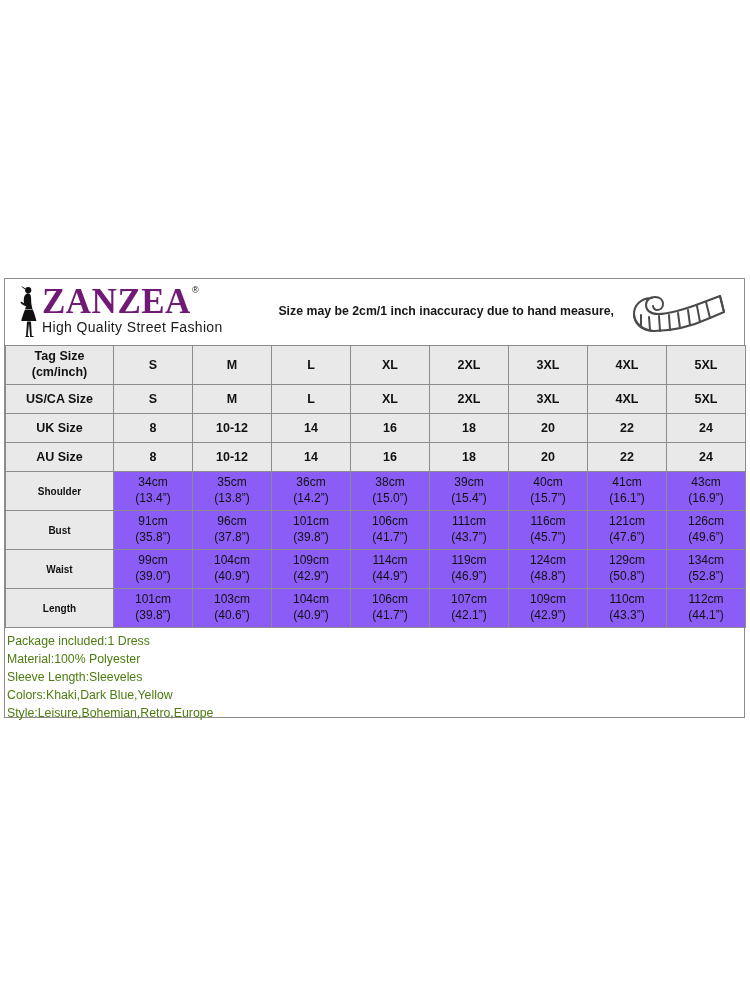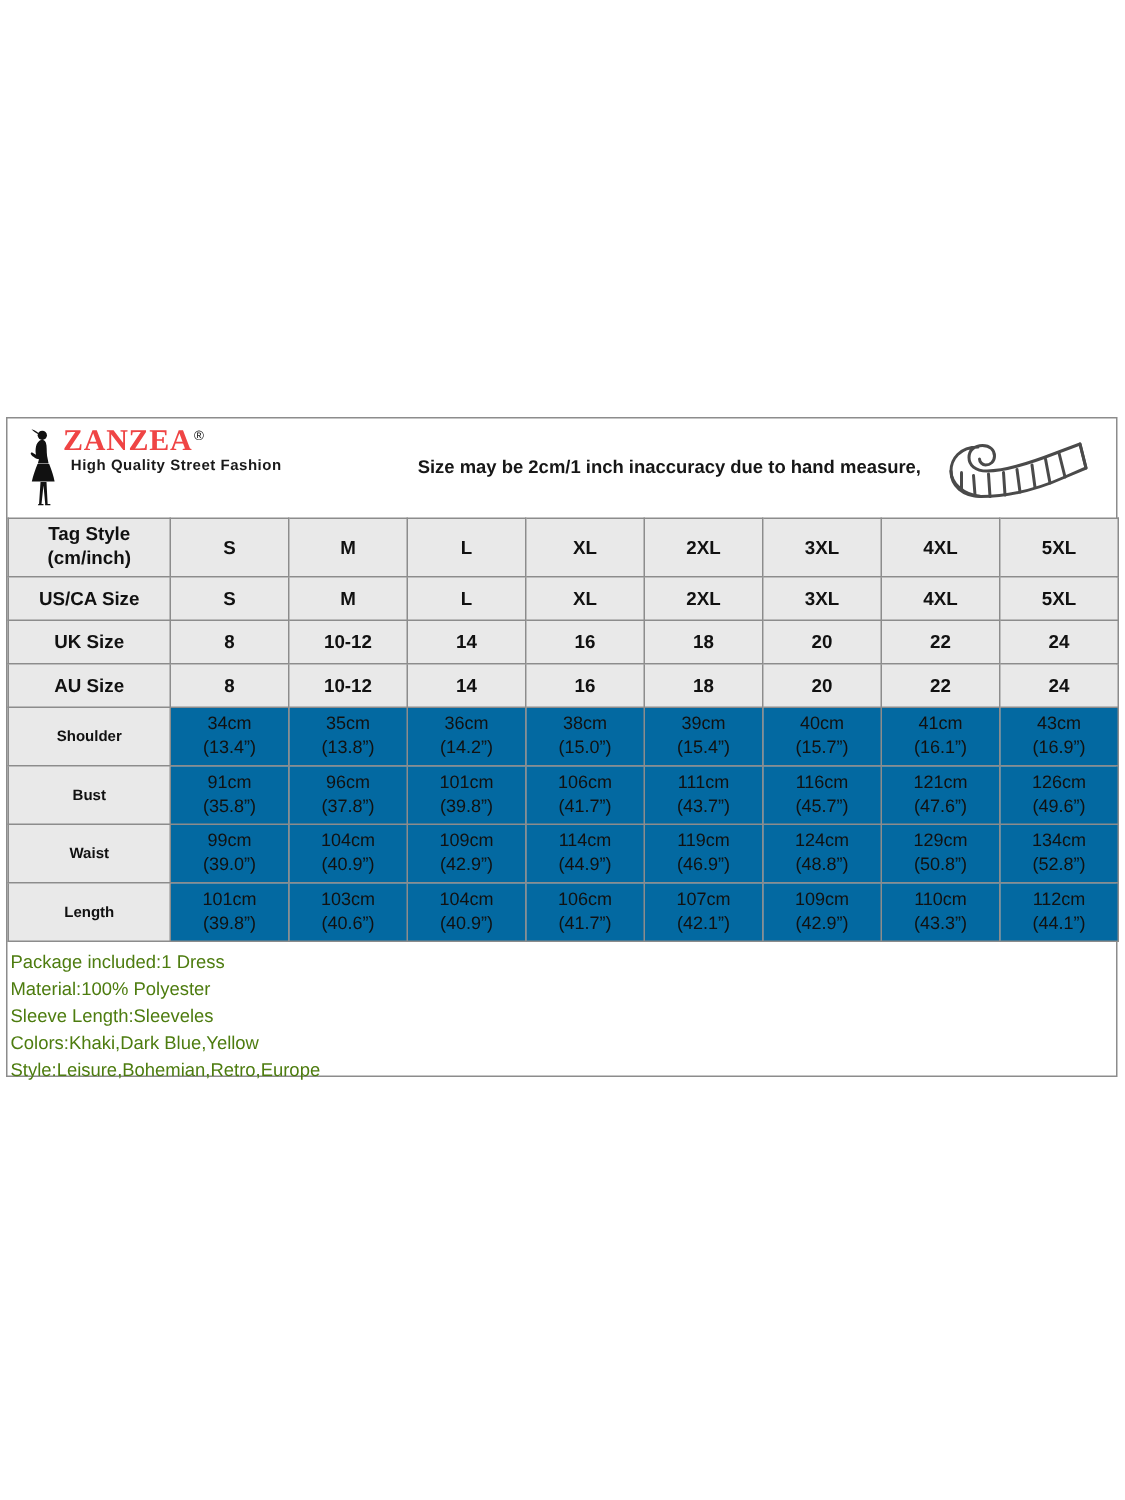--- a/index.html
+++ b/index.html
@@ -44,42 +44,41 @@
   }
   .logo-figure { width: 26px; flex: 0 0 26px; }
   .logo-text-wrap { flex: 1; padding-left: 1px; }
   .logo-word-row {
     display: flex;
     align-items: flex-start;
     line-height: 1;
   }
   .logo-word {
     font-family: "Liberation Serif", serif;
-    font-size: 20px;
+    font-size: 35px;
     font-weight: 700;
     letter-spacing: 0.5px;
-    color: #ef4444;
+    color: #701a75;
     line-height: 0.95;
   }
   .logo-reg {
     font-family: "Liberation Sans", sans-serif;
     font-size: 9px;
     color: #111111;
     margin-left: 1px;
     margin-top: 1px;
   }
   .logo-tagline {
     font-family: "Liberation Sans", sans-serif;
-    font-size: 10px;
+    font-size: 14px;
     color: #1a1a1a;
     letter-spacing: 0.35px;
     margin-top: 1px;
     white-space: nowrap;
     text-align: center;
-    font-weight: bold;
   }
 
   .notice-block {
     flex: 1;
     text-align: right;
     padding: 0 6px;
   }
   .notice-line {
     font-size: 12.3px;
     font-weight: 600;
@@ -120,21 +119,21 @@
     height: 28px;
   }
   tr.size-row.first-row td { height: 38px; }
 
   tr.meas-row td.row-label {
     background: #e9e9e9;
     font-size: 10px;
     font-weight: 700;
   }
   tr.meas-row td {
-    background: #0369a1;
+    background: #8b5cf6;
     height: 38px;
     font-size: 12px;
     font-weight: 400;
   }
   .cell-cm  { display: block; line-height: 1.32; }
   .cell-in  { display: block; line-height: 1.32; }
   .tag-line1 { display: block; line-height: 1.25; }
   .tag-line2 { display: block; line-height: 1.25; }
 
   
@@ -220,21 +219,21 @@
         <col class="data-col">
       <col class="data-col">
         <col class="data-col">
         <col class="data-col">
         <col class="data-col">
     </colgroup>
     <tbody>
 
       <tr class="size-row first-row">
         <td class="row-label">
-          <span class="tag-line1">Tag Style</span>
+          <span class="tag-line1">Tag Size</span>
           <span class="tag-line2">(cm/inch)</span>
         </td>
         <td>S</td>
         <td>M</td>
         <td>L</td>
         <td>XL</td>
         <td>2XL</td>
         <td>3XL</td>
         <td>4XL</td>
         <td>5XL</td>

